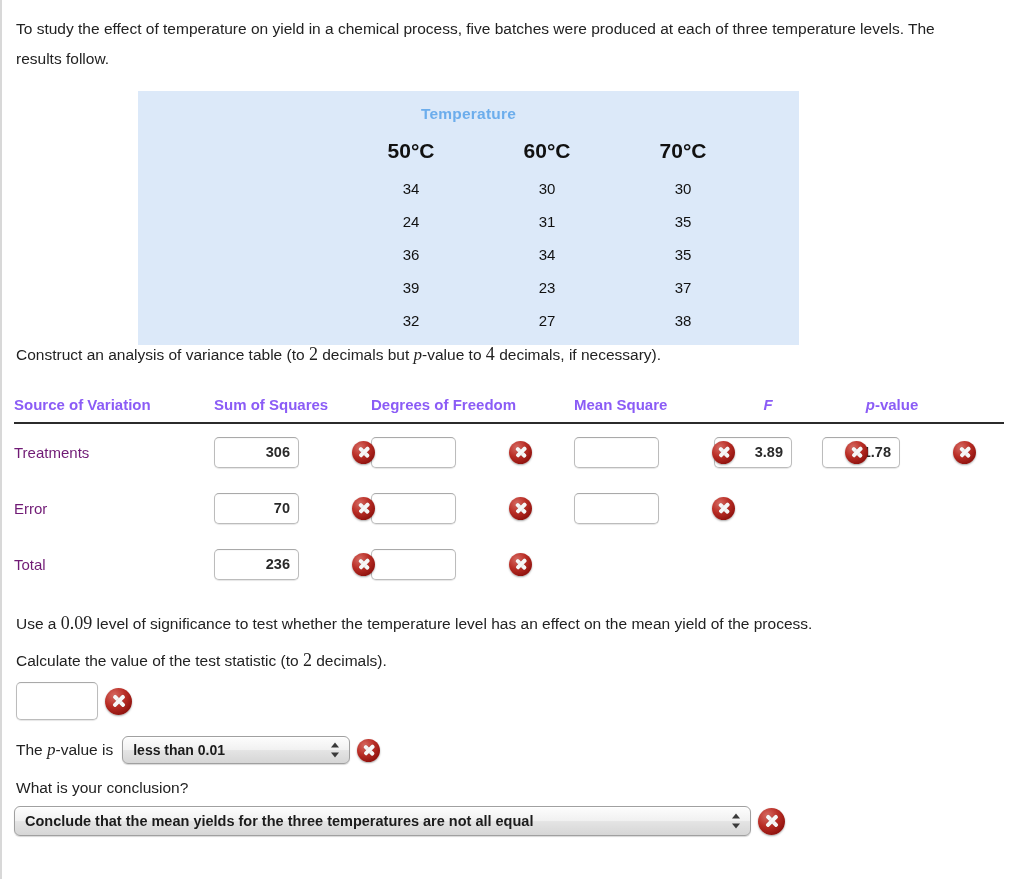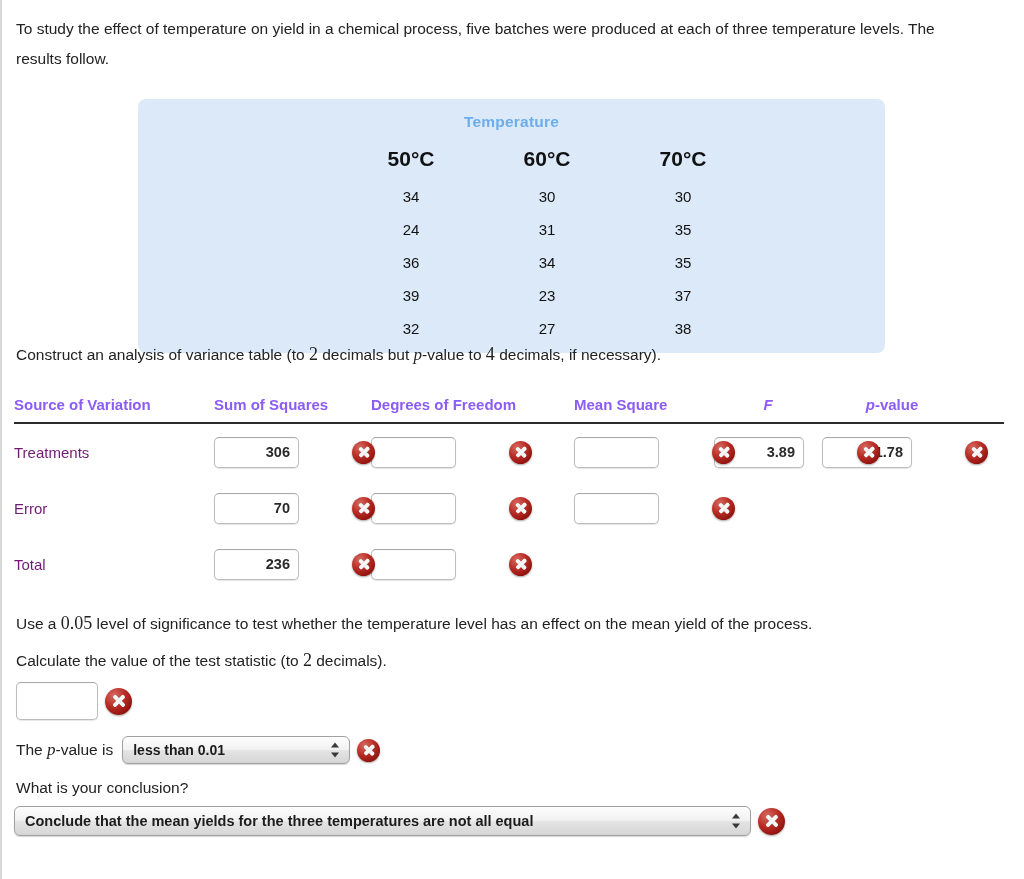--- a/index.html
+++ b/index.html
@@ -27,25 +27,24 @@
     left: 14px; top: 14px;
     width: 960px;
     font-size: 15.5px;
     line-height: 30px;
     color: #222;
   }
 
   
   .data-table-wrap {
     position: absolute;
-    left: 136px; top: 99px;
-    width: 747px;
+    left: 136px; top: 91px;
+    width: 661px;
     background: #dce9f9;
     padding: 10px 0 8px 0;
-    border-radius: 8px;
   }
   .data-title {
     text-align: center;
     color: #6cadec;
     font-weight: bold;
     font-size: 15.5px;
     letter-spacing: .2px;
     padding: 4px 0 10px 0;
   }
   table.data {
@@ -125,21 +124,21 @@
     text-align: right;
     background: #fff;
     border: 1px solid #bcbcbc;
     border-top-color: #a9a9a9;
     border-radius: 5px;
     padding: 5px 8px 5px 5px;
     box-shadow: 0 1px 1px rgba(0,0,0,.10), inset 0 1px 1px rgba(0,0,0,.03);
     outline: none;
   }
   input.w-wide   { width: 85px; height: 31px; }
-  input.w-narrow { width: 90px; height: 31px; }
+  input.w-narrow { width: 78px; height: 31px; }
   input.w-stat   { width: 82px; height: 38px; }
 
   
   .err {
     display: inline-block;
     width: 23px; height: 23px;
     border-radius: 50%;
     margin-left: 7px;
     position: relative;
     flex: none;
@@ -351,21 +350,21 @@
       <div class="cell cell-df">
         <input class="box w-wide" type="text" value="" style="">
         <span class="err"></span>
       </div>
       <div class="cell cell-ms"></div>
       <div class="cell cell-f"></div>
       <div class="cell cell-p"></div>
     </div>
   </div>
 
-  <div class="use-line"><span>Use a </span><span class="mathnum">0.05</span><span> level of significance to test whether the temperature level has an effect on the mean yield of the process.</span></div>
+  <div class="use-line"><span>Use a </span><span class="mathnum">0.09</span><span> level of significance to test whether the temperature level has an effect on the mean yield of the process.</span></div>
 
   <div class="calc-line"><span>Calculate the value of the test statistic (to </span><span class="mathnum">2</span><span> decimals).</span></div>
 
   <div class="stat-row">
     <input class="box w-stat" type="text" value="" style="">
     <span class="err big"></span>
   </div>
 
   <div class="pval-row">
     <span class="pval-label"><span>The </span><span class="mathit">p</span><span>-value is</span></span>

